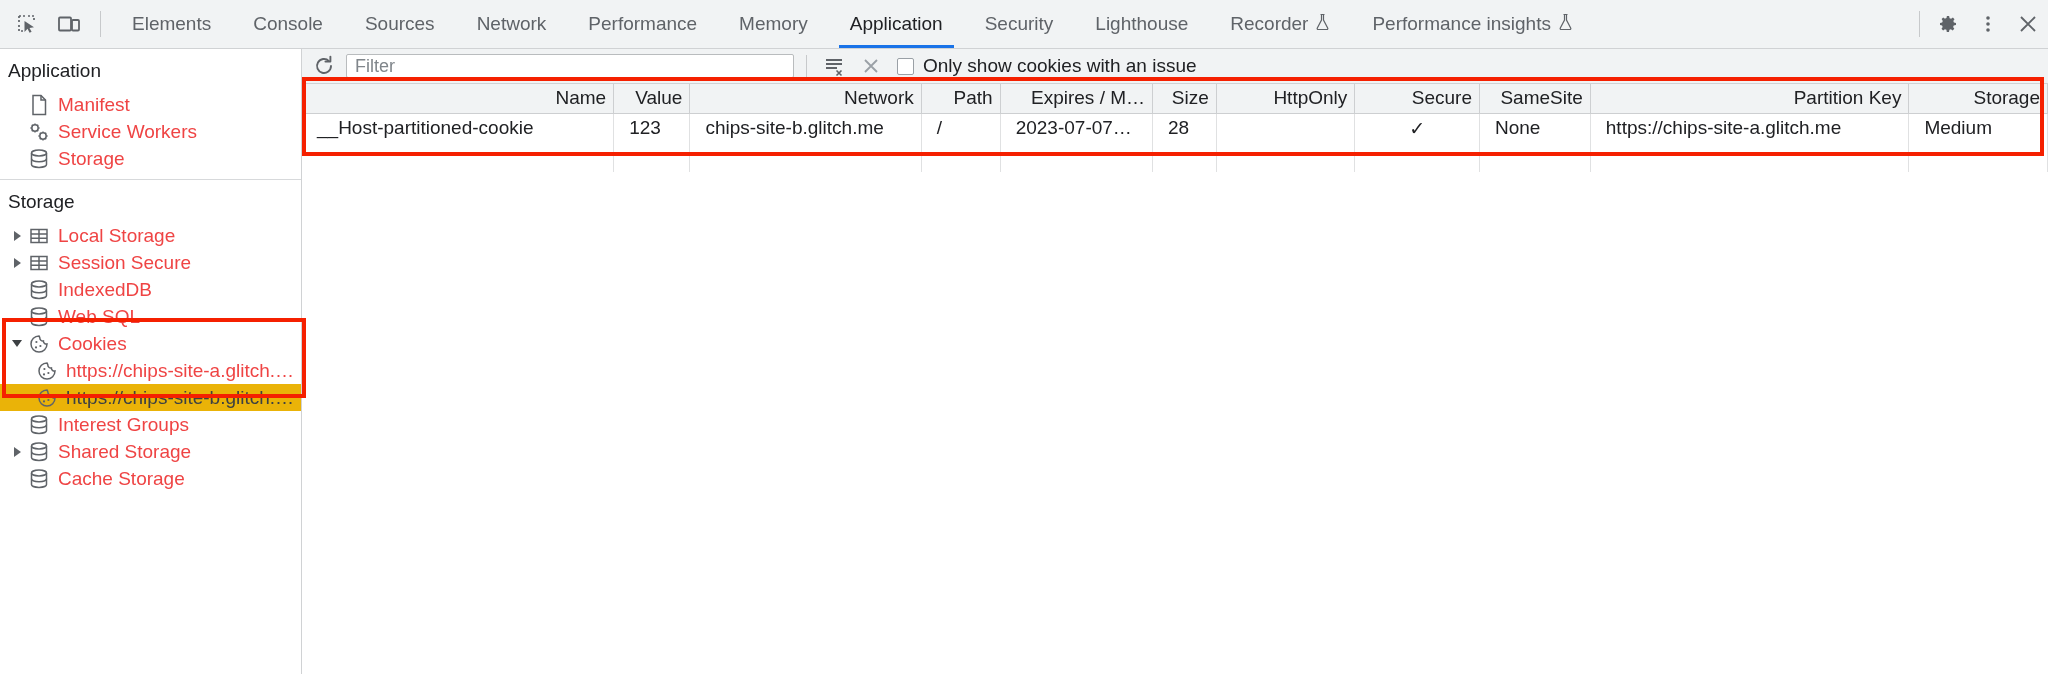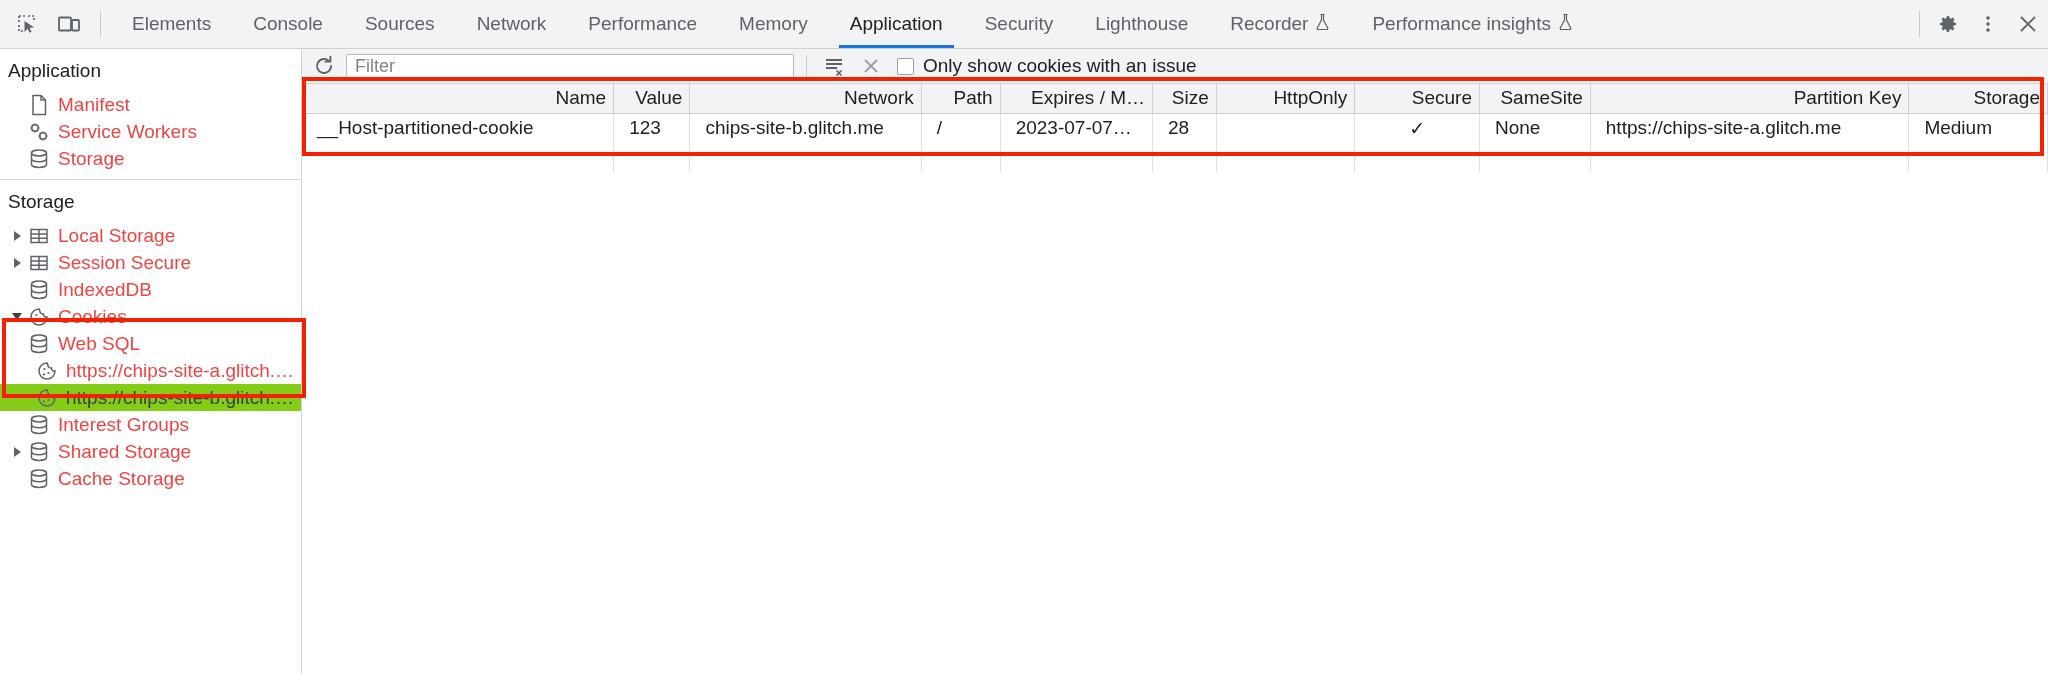--- a/index.html
+++ b/index.html
@@ -61,21 +61,21 @@
     padding: 11px 0 9px 8px;
   }
   .sb-divider { height: 1px; background: #d7d9db; margin: 7px 0 0 0; }
   .tree-item {
     display: flex; align-items: center;
     height: 27px;
     padding-left: 8px;
     font-size: 19px; color: #ef4444;
     white-space: nowrap;
   }
-  .tree-item.selected { background: #84cc16; color: #3c4043; }
+  .tree-item.selected { background: #eab308; color: #3c4043; }
   .arrow {
     width: 18px; min-width: 18px; display: flex; align-items: center; justify-content: center;
     color: #5f6368; font-size: 10px;
   }
   .arrow.none { visibility: hidden; }
   .arrow .tri-r { width: 0; height: 0; border-left: 7px solid #5f6368; border-top: 5px solid transparent; border-bottom: 5px solid transparent; }
   .arrow .tri-d { width: 0; height: 0; border-top: 7px solid #3c4043; border-left: 5px solid transparent; border-right: 5px solid transparent; }
   .t-icon {
     width: 26px; min-width: 26px; display: flex; align-items: center; justify-content: center;
     color: #5f6368; margin-right: 6px;
@@ -321,44 +321,44 @@
           <svg width="22" height="22" viewBox="0 0 22 22">
             <ellipse cx="11" cy="5" rx="7.5" ry="2.9" stroke="#5f6368" stroke-width="1.5" fill="none"></ellipse>
             <path d="M3.5 5 v11.5 c0 1.6 3.36 2.9 7.5 2.9 s7.5-1.3 7.5-2.9 V5" stroke="#5f6368" stroke-width="1.5" fill="none"></path>
             <path d="M3.5 10.8 c0 1.6 3.36 2.9 7.5 2.9 s7.5-1.3 7.5-2.9" stroke="#5f6368" stroke-width="1.5" fill="none"></path>
           </svg>
         </span>
         <span class="t-label">IndexedDB</span>
       </div>
 
       <div class="tree-item">
+        <span class="arrow none"></span>
+        <span class="t-icon">
+          <svg width="22" height="22" viewBox="0 0 22 22">
+            <ellipse cx="11" cy="5" rx="7.5" ry="2.9" stroke="#5f6368" stroke-width="1.5" fill="none"></ellipse>
+            <path d="M3.5 5 v11.5 c0 1.6 3.36 2.9 7.5 2.9 s7.5-1.3 7.5-2.9 V5" stroke="#5f6368" stroke-width="1.5" fill="none"></path>
+            <path d="M3.5 10.8 c0 1.6 3.36 2.9 7.5 2.9 s7.5-1.3 7.5-2.9" stroke="#5f6368" stroke-width="1.5" fill="none"></path>
+          </svg>
+        </span>
+        <span class="t-label">Web SQL</span>
+      </div>
+
+      <div class="tree-item">
         <span class="arrow">
             <span class="tri-d"></span>
           </span>
         <span class="t-icon">
           <svg width="22" height="22" viewBox="0 0 22 22">
             <path d="M11 3 a8 8 0 1 0 8 8 a3 3 0 0 1-3.6-3.1 a3 3 0 0 1-3.6-3.1 a8 8 0 0 0-.8-1.8z" stroke="#5f6368" stroke-width="1.5" fill="none"></path>
             <circle cx="8.4" cy="9" r="1.1" fill="#5f6368"></circle>
             <circle cx="12.4" cy="13" r="1.1" fill="#5f6368"></circle>
             <circle cx="8" cy="14.4" r="1.1" fill="#5f6368"></circle>
           </svg>
         </span>
         <span class="t-label">Cookies</span>
-      </div>
-
-      <div class="tree-item">
-        <span class="arrow none"></span>
-        <span class="t-icon">
-          <svg width="22" height="22" viewBox="0 0 22 22">
-            <ellipse cx="11" cy="5" rx="7.5" ry="2.9" stroke="#5f6368" stroke-width="1.5" fill="none"></ellipse>
-            <path d="M3.5 5 v11.5 c0 1.6 3.36 2.9 7.5 2.9 s7.5-1.3 7.5-2.9 V5" stroke="#5f6368" stroke-width="1.5" fill="none"></path>
-            <path d="M3.5 10.8 c0 1.6 3.36 2.9 7.5 2.9 s7.5-1.3 7.5-2.9" stroke="#5f6368" stroke-width="1.5" fill="none"></path>
-          </svg>
-        </span>
-        <span class="t-label">Web SQL</span>
       </div>
 
       <div class="tree-item indent-1">
         <span class="t-icon">
           <svg width="22" height="22" viewBox="0 0 22 22">
             <path d="M11 3 a8 8 0 1 0 8 8 a3 3 0 0 1-3.6-3.1 a3 3 0 0 1-3.6-3.1 a8 8 0 0 0-.8-1.8z" stroke="#5f6368" stroke-width="1.5" fill="none"></path>
             <circle cx="8.4" cy="9" r="1.1" fill="#5f6368"></circle>
             <circle cx="12.4" cy="13" r="1.1" fill="#5f6368"></circle>
             <circle cx="8" cy="14.4" r="1.1" fill="#5f6368"></circle>
           </svg>

